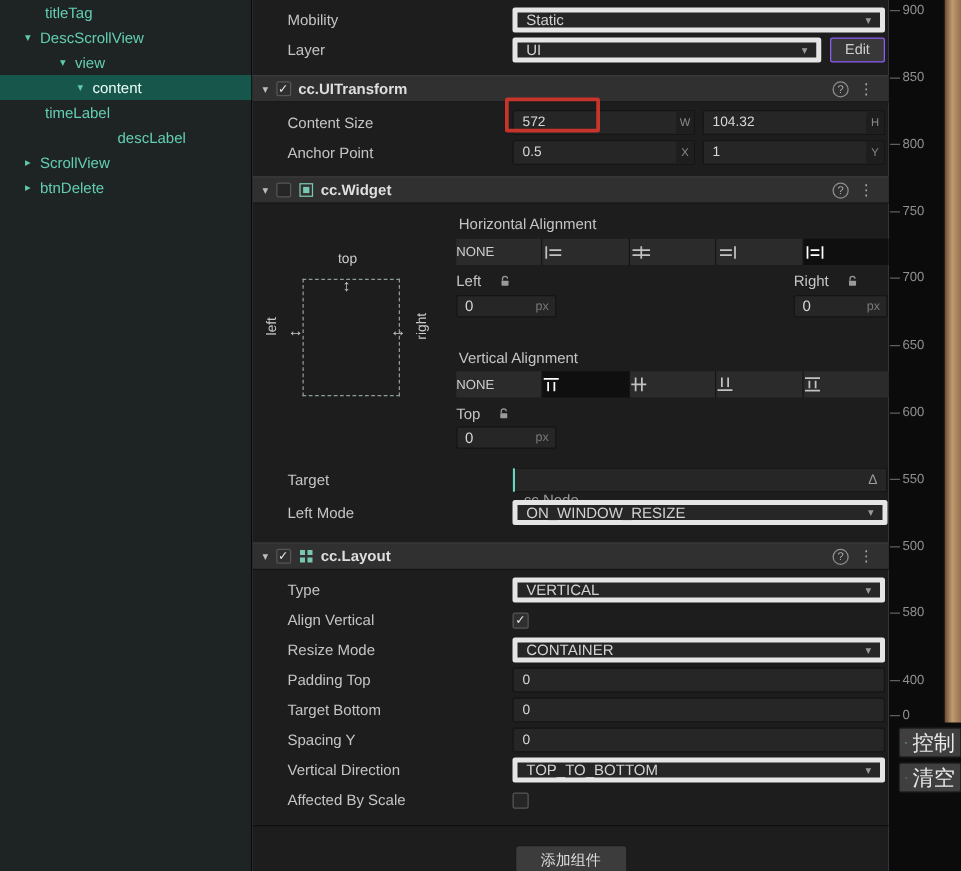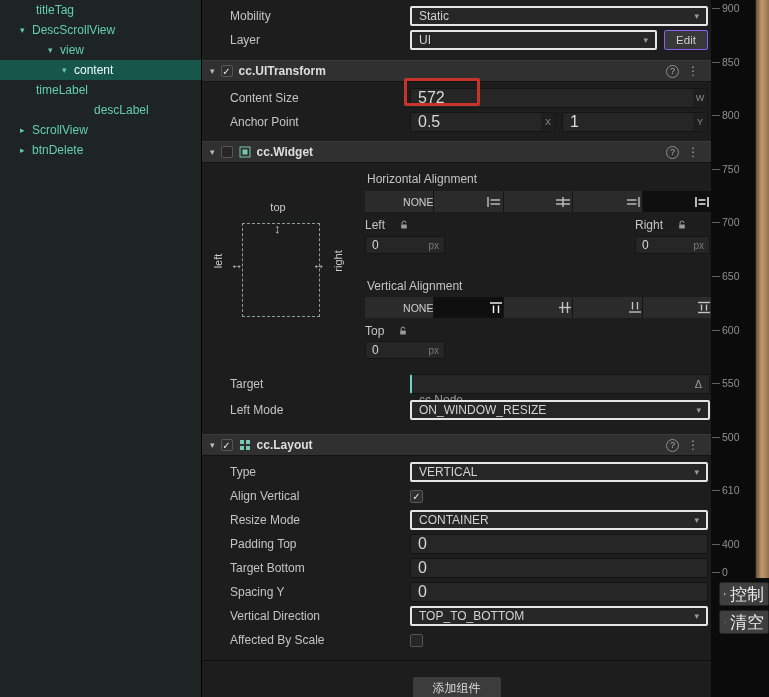--- a/index.html
+++ b/index.html
@@ -17,28 +17,28 @@
   .hrow.sel .hlabel { color:#eafff9; }
 
   
   .inspector { position:absolute; left:202px; top:0; width:509px; height:697px; background:#1d1d1d; overflow:hidden; }
   .prop-row { height:24px; display:flex; align-items:center; padding:0 3px 0 28px; }
   .prop-row.first { margin-top:4px; }
   .plabel { flex:0 0 180px; font-size:12px; color:#c4c4c4; }
   .ctrl { flex:1; display:flex; align-items:center; min-width:0; }
   .gap { gap:6px; }
 
-  .select { flex:1; height:20px; background:#262626; border:2px solid #e5e5e5; border-radius:2px;
+  .select { flex:1; height:20px; background:#262626; border:4px solid #e5e5e5; border-radius:2px;
             display:flex; align-items:center; padding:0 7px; font-size:12px; color:#d2d2d2; cursor:pointer; min-width:0; }
   .select .sel-val { flex:1; overflow:hidden; text-overflow:ellipsis; white-space:nowrap; }
   .select .caret { color:#9a9a9a; font-size:9px; margin-left:6px; }
 
   .num-input { flex:1; height:20px; background:#262626; border:1px solid #151515; border-radius:2px;
                display:flex; align-items:center; overflow:hidden; }
-  .num-input .val { flex:1; padding:0 7px; font-size:16px; color:#d8d8d8; white-space:nowrap; }
+  .num-input .val { flex:1; padding:0 7px; font-size:11px; color:#d8d8d8; white-space:nowrap; }
   .num-input .suffix { width:14px; align-self:stretch; background:#1e1e1e; color:#8b8b8b; font-size:9px;
                        display:flex; align-items:center; justify-content:center; }
 
   .btn-edit { flex:0 0 44px; height:20px; margin-left:7px; background:#383838; border:1px solid #8b5cf6;
               border-radius:2px; color:#cfcfcf; font-size:11.5px; cursor:pointer; }
 
   .checkbox { width:13px; height:13px; background:#262626; border:1px solid #565656; border-radius:2px;
               color:#eaeaea; font-size:10px; line-height:11px; display:flex; align-items:center; justify-content:center; cursor:pointer; }
   .checkbox.checked { background:#2f2f2f; }
 
@@ -49,21 +49,21 @@
   .help { margin-left:auto; width:13px; height:13px; border:1px solid #8f8f8f; border-radius:50%;
           color:#aaa; font-size:9px; display:flex; align-items:center; justify-content:center; cursor:pointer; }
   .menu { color:#aaa; font-size:12px; cursor:pointer; padding:0 2px; }
   .mt8 { margin-top:8px; } .mt7 { margin-top:7px; }
   .comp-body { padding-top:4px; }
 
   
   .widget-body { position:relative; height:264px; }
   .w-sub { position:absolute; font-size:12px; color:#c4c4c4; }
   .align-row { position:absolute; left:163px; width:346px; height:21px; display:flex; }
-  .arow { flex:1; display:flex; align-items:center; justify-content:flex-end; background:#2b2b2b;
+  .arow { flex:1; display:flex; align-items:center; justify-content:flex-start; background:#2b2b2b;
           border-right:1px solid #141414; cursor:pointer; font-size:10.5px; color:#d0d0d0; }
   .arow:last-child { border-right:none; }
   .arow.sel { background:#0f0f0f; }
   .arow svg { stroke:#c2c2c2; }
   .arow.sel svg { stroke:#ffffff; }
   .w-field-label { position:absolute; display:flex; align-items:center; gap:14px; font-size:12px; color:#c4c4c4; }
   .w-input { position:absolute; display:flex; height:18px; background:#262626; border:1px solid #151515; border-radius:2px;
              align-items:center; overflow:hidden; }
   .w-input .val { flex:1; padding:0 6px; font-size:12px; color:#d8d8d8; }
   .w-input .unit { color:#7a7a7a; font-size:10px; padding-right:5px; }
@@ -170,20 +170,24 @@
       <span class="help">?</span>
       <span class="menu">⋮</span>
     </div>
     <div class="comp-body">
       <div class="prop-row">
         <span class="plabel">Content Size</span>
         <div class="ctrl gap">
           <div class="num-input">
             <span class="val">572</span>
             <span class="suffix">W</span>
+          </div>
+          <div class="num-input">
+            <span class="val">104.32</span>
+            <span class="suffix">H</span>
           </div>
         </div>
       </div>
       <div class="prop-row">
         <span class="plabel">Anchor Point</span>
         <div class="ctrl gap">
           <div class="num-input">
             <span class="val">0.5</span>
             <span class="suffix">X</span>
           </div>
@@ -430,21 +434,21 @@
     <div class="minor-ticks"></div>
     <span class="rlabel" style="top:2px">900</span>
     <span class="rlabel" style="top:56px">850</span>
     <span class="rlabel" style="top:109px">800</span>
     <span class="rlabel" style="top:163px">750</span>
     <span class="rlabel" style="top:216px">700</span>
     <span class="rlabel" style="top:270px">650</span>
     <span class="rlabel" style="top:324px">600</span>
     <span class="rlabel" style="top:377px">550</span>
     <span class="rlabel" style="top:431px">500</span>
-    <span class="rlabel" style="top:484px">610</span>
+    <span class="rlabel" style="top:484px">580</span>
     <span class="rlabel" style="top:538px">400</span>
     <span class="rlabel" style="top:566px">0</span>
     <div class="brown-strip"></div>
   </div>
 
   <div class="scene-buttons">
     <div class="scene-btn">
       <svg width="13" height="13" viewBox="0 0 13 13">
           <rect x="1" y="2" width="11" height="7.5" fill="none" stroke="#8fd8ea" stroke-width="1.2"></rect>
           <line x1="4" y1="11.5" x2="9" y2="11.5" stroke="#8fd8ea" stroke-width="1.2"></line>

